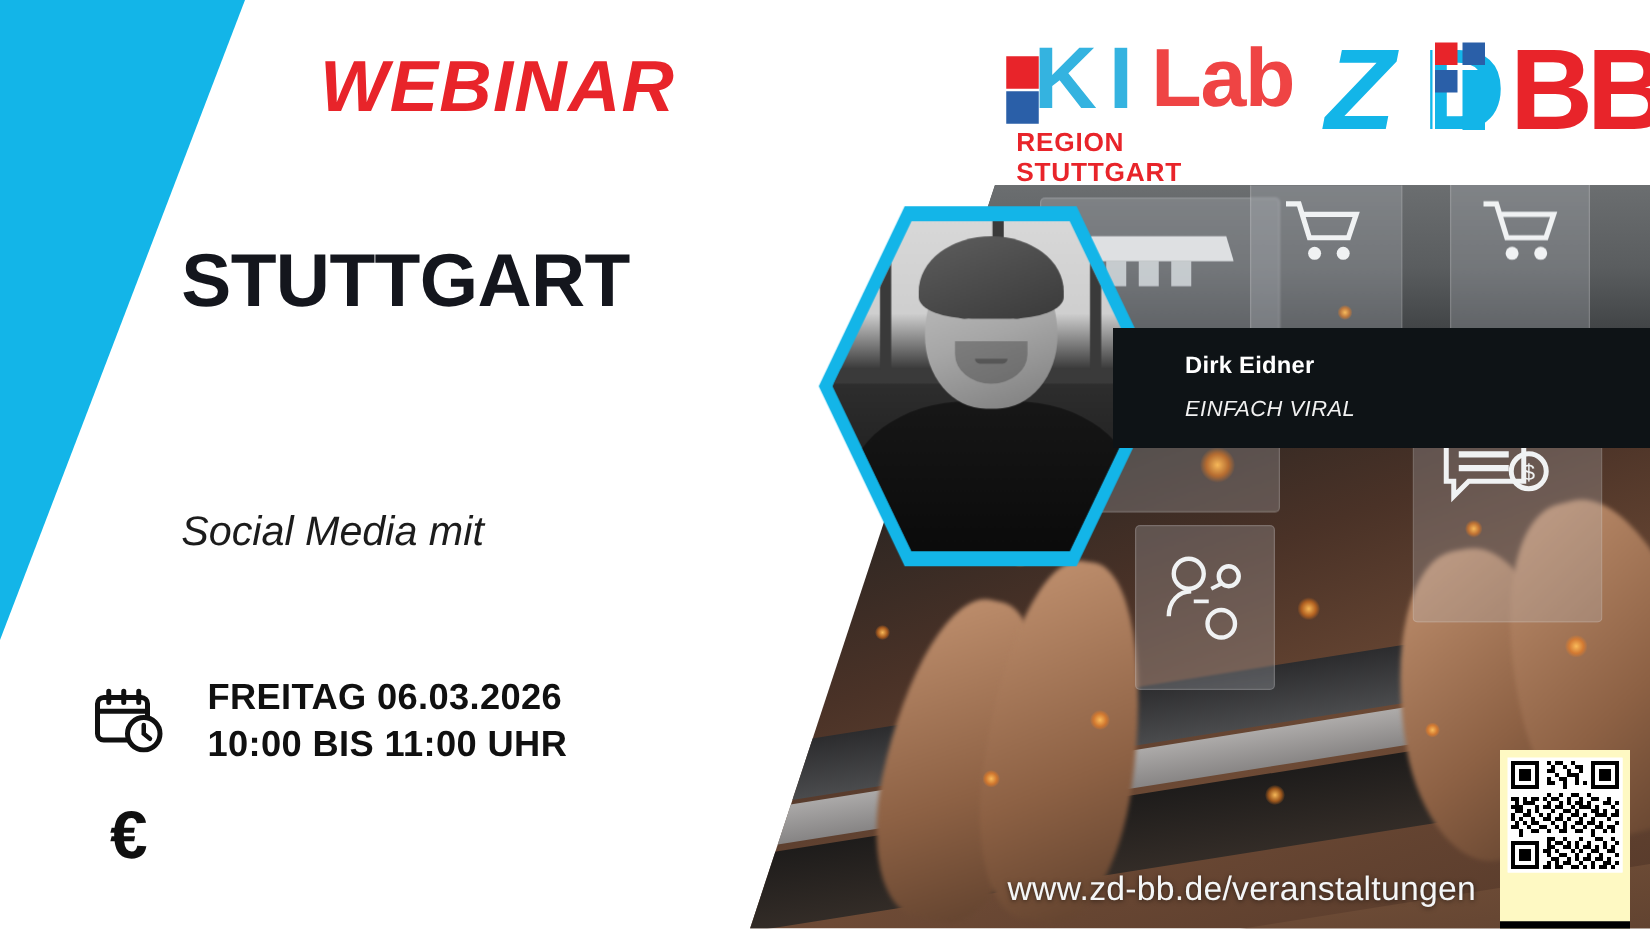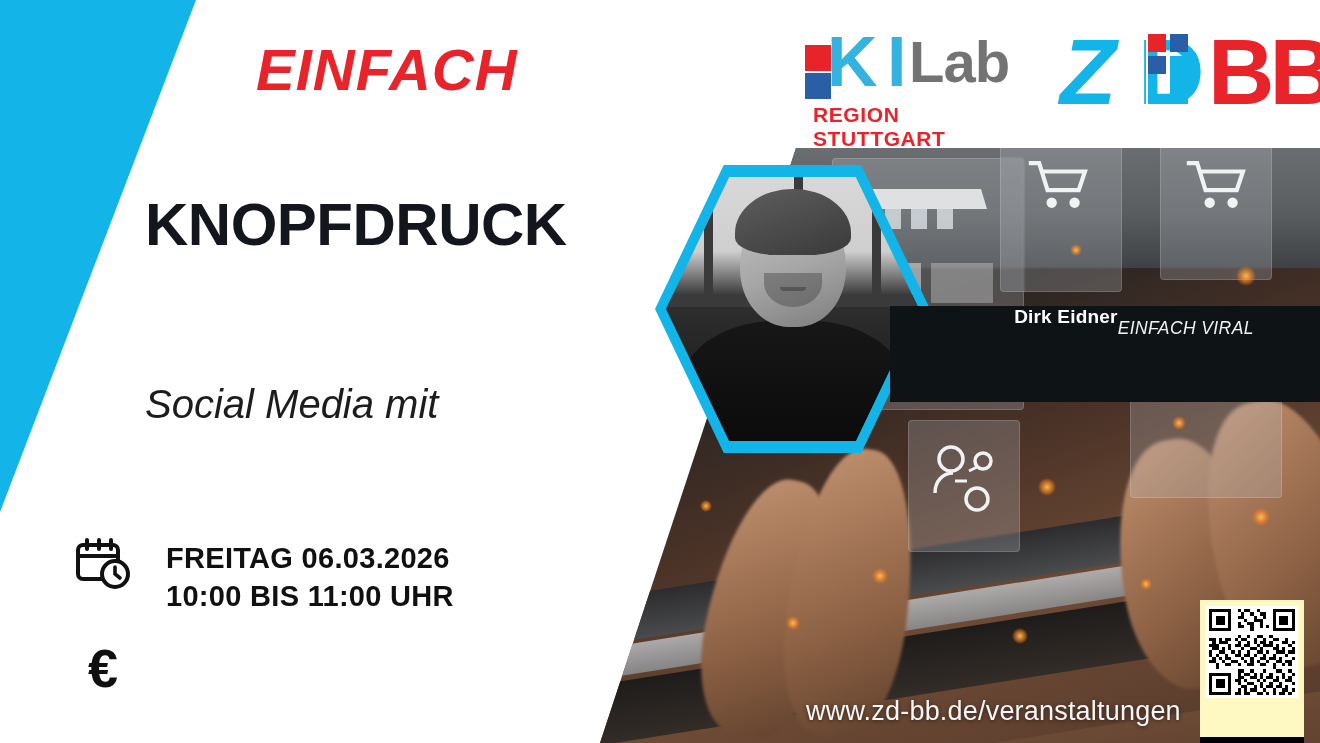--- a/index.html
+++ b/index.html
@@ -63,60 +63,60 @@
     background:linear-gradient(180deg,#171717,#0b0b0b);}
   .eye{position:absolute;width:11px;height:6px;border-radius:50%;background:#2b2b2b;}
   .brow{position:absolute;width:16px;height:3px;border-radius:2px;background:#4a4a4a;}
   .mouth{position:absolute;left:50%;transform:translateX(-50%);width:26px;height:4px;
     border-radius:0 0 10px 10px;background:#565656;}
   .beard{position:absolute;left:50%;transform:translateX(-50%);width:58px;height:34px;
     border-radius:0 0 50% 50%/0 0 70% 70%;background:rgba(70,70,70,.45);}
 
   
   .name-band{position:absolute;left:890px;top:262px;width:430px;height:96px;
-    background:#0e1316;display:flex;flex-direction:row;justify-content:center;padding-left:58px;
-    box-sizing:border-box;margin-top:44px;}
+    background:#0e1316;display:flex;flex-direction:column;justify-content:center;padding-left:58px;
+    box-sizing:border-box;}
   .sp-name{color:#fff;font-size:19px;font-weight:bold;letter-spacing:.2px;line-height:1.2;}
   .sp-org{color:#f2f2f2;font-size:17.5px;font-style:italic;margin-top:12px;letter-spacing:.4px;}
 
   
   .webinar{position:absolute;left:256px;top:36px;color:#e8242a;font-size:58px;
     font-weight:bold;font-style:italic;letter-spacing:1px;}
 
   
   .kilab{position:absolute;left:805px;top:27px;width:222px;height:105px;}
   .kl-row{position:relative;height:72px;}
   .kl-sq{position:absolute;width:26px;height:26px;}
   .kl-sq.red{left:0;top:18px;background:#e8242a;}
   .kl-sq.navy{left:0;top:46px;background:#2a5fa8;}
   .kl-K{position:absolute;left:22px;top:0;font-size:70px;line-height:70px;font-weight:bold;color:#34b3e0;letter-spacing:-3px;}
   .kl-I{position:absolute;left:82px;top:0;font-size:70px;line-height:70px;font-weight:bold;color:#34b3e0;}
-  .kl-Lab{position:absolute;left:104px;top:2px;font-size:58px;line-height:66px;font-weight:bold;color:#737373;letter-spacing:-1px;}
+  .kl-Lab{position:absolute;left:116px;top:2px;font-size:66px;line-height:66px;font-weight:bold;color:#ef4444;letter-spacing:-1px;}
   .kl-sub{position:absolute;left:8px;top:76px;font-size:21px;font-weight:bold;color:#e8242a;letter-spacing:.6px;}
 
   
   .zdbb{position:absolute;left:1060px;top:26px;width:240px;height:96px;}
   .z-letter{position:absolute;left:0;top:0;font-size:92px;line-height:92px;font-weight:bold;color:#13b5e8;font-style:italic;letter-spacing:-6px;}
   .d-letter{position:absolute;left:78px;top:0;font-size:92px;line-height:92px;font-weight:bold;color:#13b5e8;letter-spacing:-4px;}
   .bb-letter{position:absolute;left:148px;top:0;font-size:92px;line-height:92px;font-weight:bold;color:#e8242a;letter-spacing:-5px;}
   .zd-sq{position:absolute;width:18px;height:18px;}
   .zd-sq.s1{left:88px;top:8px;background:#e8242a;}
   .zd-sq.s2{left:110px;top:8px;background:#2a5fa8;}
   .zd-sq.s3{left:88px;top:30px;background:#2a5fa8;}
   .zd-sq.s4{left:110px;top:30px;background:#13b5e8;height:48px;}
   .zd-cut{position:absolute;left:86px;top:6px;width:2px;height:74px;background:#fff;}
 
   
   .title{position:absolute;left:145px;top:189px;color:#14161d;font-size:60px;
     font-weight:bold;line-height:72px;letter-spacing:-.5px;}
-  .subtitle{position:absolute;left:145px;top:375px;color:#1c1c1c;font-size:40px;
+  .subtitle{position:absolute;left:145px;top:395px;color:#1c1c1c;font-size:33px;
     font-style:italic;line-height:59px;}
 
   .info{position:absolute;left:72px;top:537px;width:470px;}
-  .info-row{display:flex;align-items:flex-start;margin-bottom:26px;}
+  .info-row{display:flex;align-items:center;margin-bottom:26px;}
   .info-ico{width:62px;flex:0 0 62px;display:flex;justify-content:center;align-items:center;}
   .info-text{font-size:29px;font-weight:bold;color:#101010;line-height:38px;
     letter-spacing:.3px;padding-top:2px;padding-left:32px;}
   .euro-sign{font-size:54px;font-weight:bold;color:#101010;line-height:54px;}
   .price-text{font-size:29px;font-weight:bold;color:#101010;padding-left:32px;padding-top:12px;}
 
   
   .url{position:absolute;left:806px;top:696px;color:#f4f6f7;font-size:27px;
     letter-spacing:.2px;text-shadow:0 1px 4px rgba(0,0,0,.55);}
   .qr{position:absolute;left:1200px;top:600px;width:104px;height:177px;background:#fef9c3;}
@@ -243,21 +243,21 @@
       </div>
       <div class="hair"></div>
     </div>
   </div>
 
   <div class="name-band">
     <div class="sp-name">Dirk Eidner</div>
     <div class="sp-org">EINFACH VIRAL</div>
   </div>
 
-  <div class="webinar">EINFACH</div>
+  <div class="webinar">WEBINAR</div>
 
   <div class="kilab">
     <div class="kl-row">
       <div class="kl-sq red"></div>
       <div class="kl-sq navy"></div>
       <div class="kl-K">K</div>
       <div class="kl-I">I</div>
       <div class="kl-Lab">Lab</div>
     </div>
     <div class="kl-sub">REGION STUTTGART</div>
@@ -268,21 +268,21 @@
     <div class="d-letter">D</div>
     <div class="zd-cut"></div>
     <div class="zd-sq s1"></div>
     <div class="zd-sq s2"></div>
     <div class="zd-sq s3"></div>
     <div class="zd-sq s4"></div>
     <div class="bb-letter">BB</div>
   </div>
 
   <div class="title">
-    <div>KNOPFDRUCK</div>
+    <div>STUTTGART</div>
   </div>
 
   <div class="subtitle">
     <div>Social Media mit</div>
   </div>
 
   <div class="info">
     <div class="info-row">
       <div class="info-ico">
         <svg width="56" height="52" viewBox="0 0 56 52">

